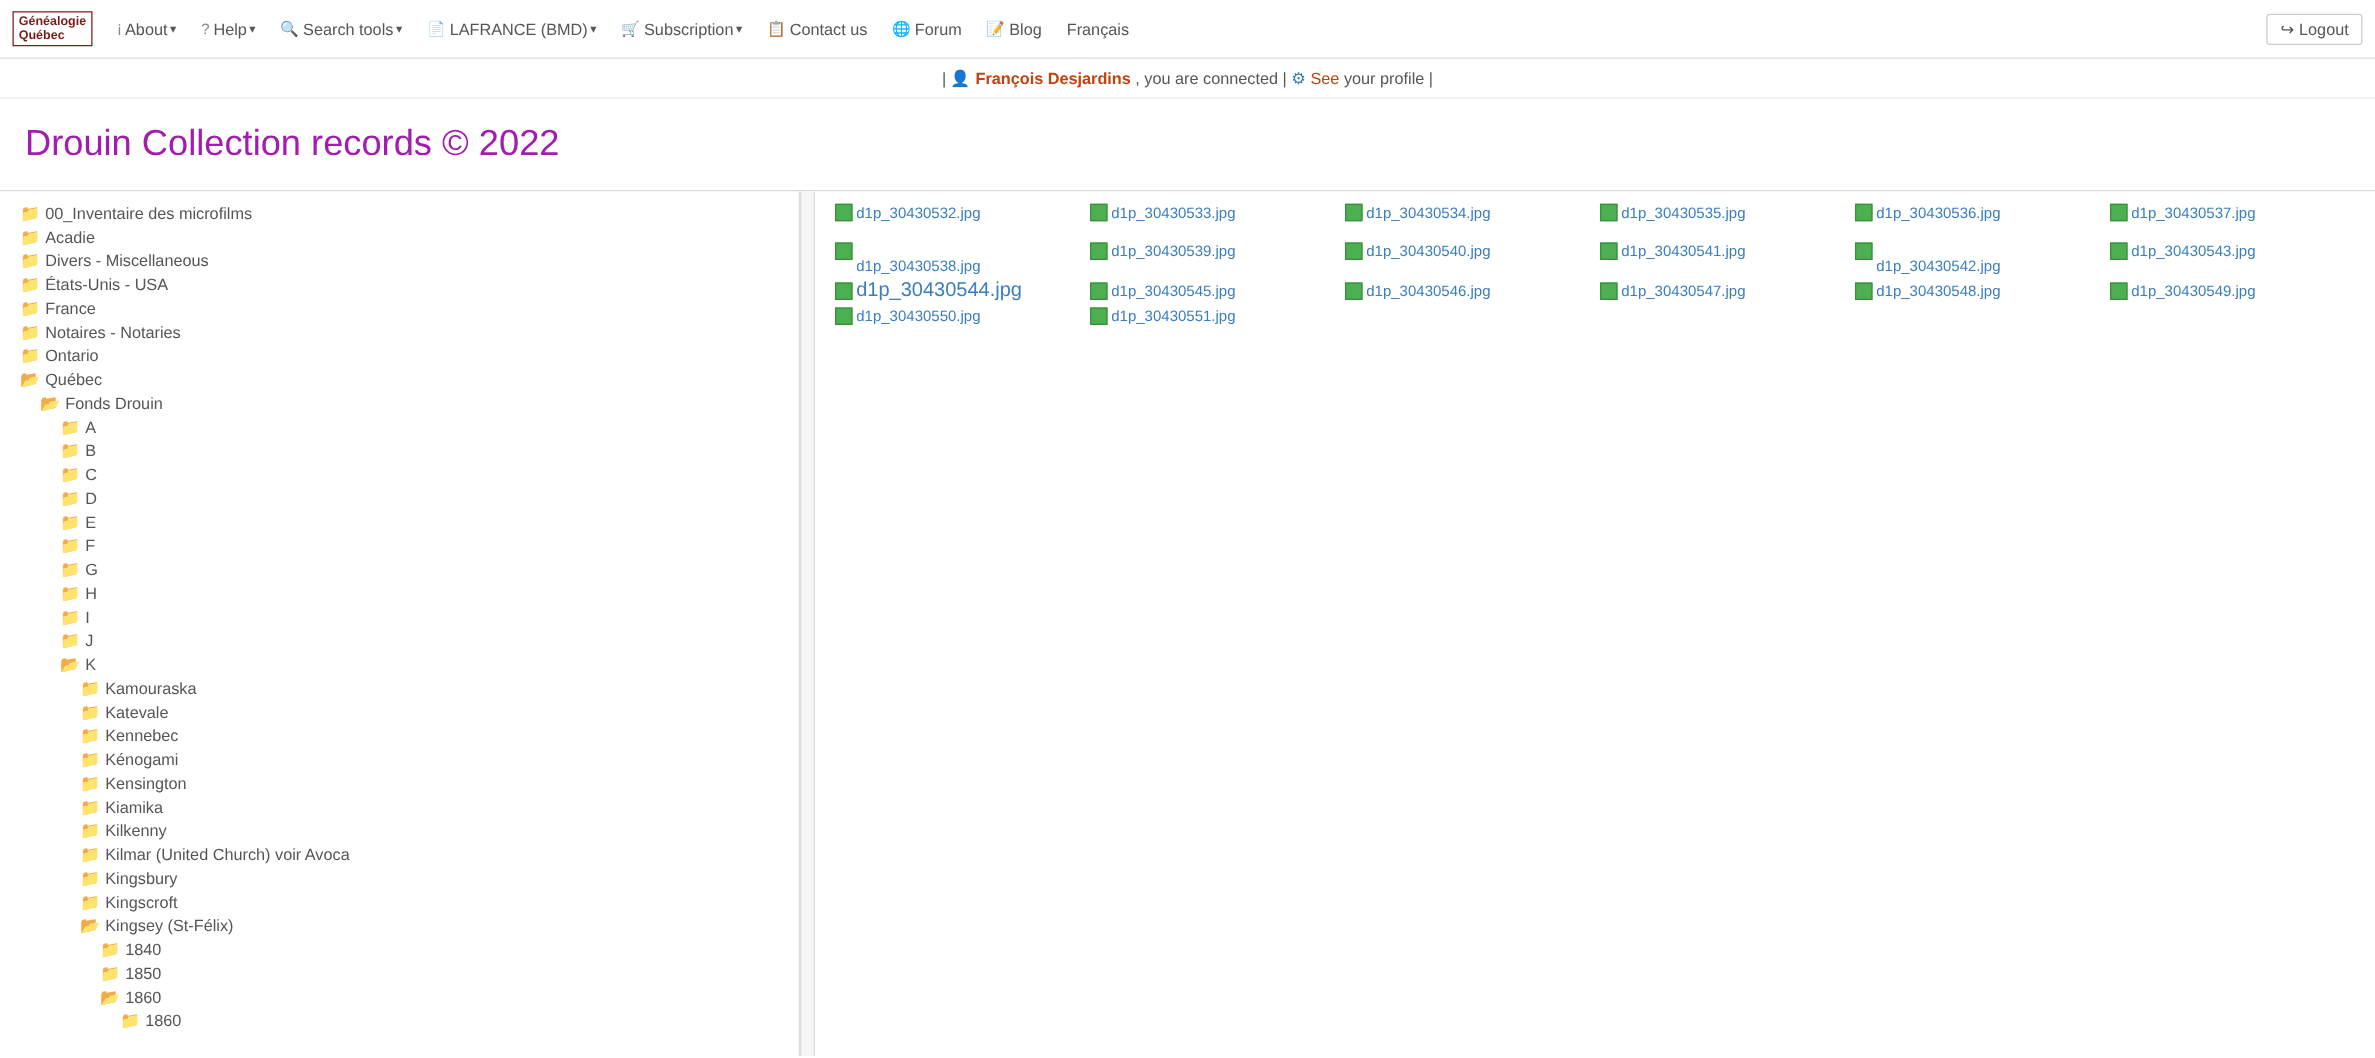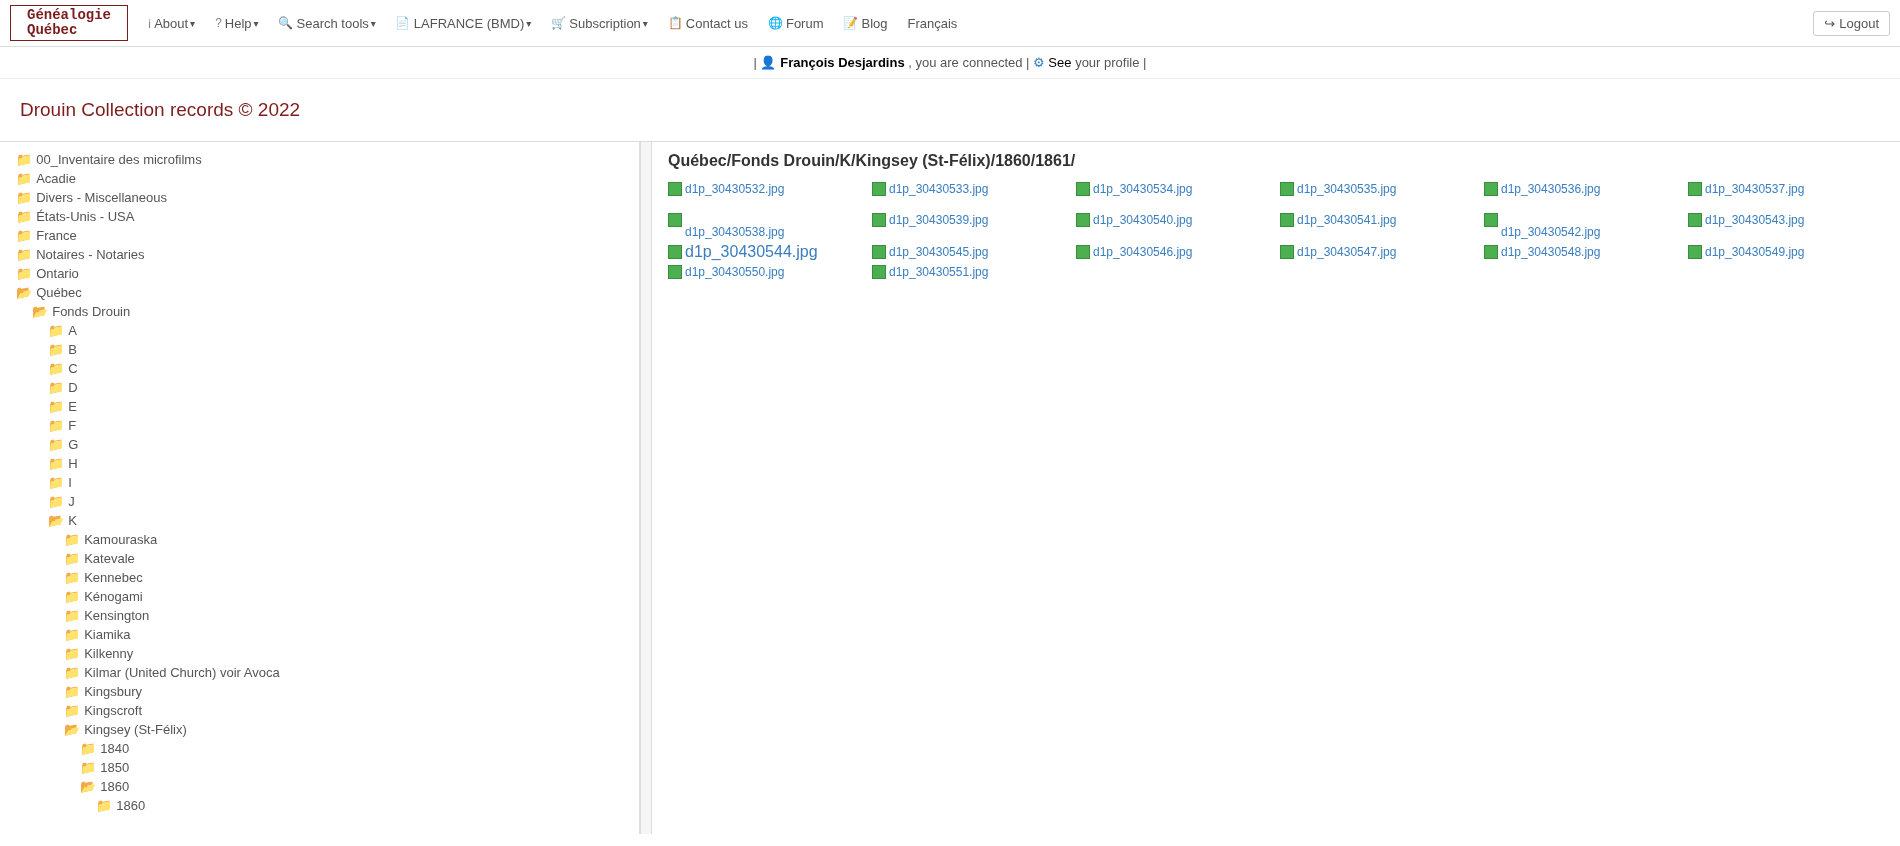--- a/index.html
+++ b/index.html
@@ -15,27 +15,27 @@
       height: 47px;
       gap: 4px;
     }
     .navbar-brand {
       display: flex;
       align-items: center;
       margin-right: 8px;
       text-decoration: none;
     }
     .brand-logo {
-      font-family: Liberation Mono, monospace;
-      font-size: 14px;
+      font-family: Liberation Sans, sans-serif;
+      font-size: 10px;
       font-weight: bold;
       color: #7b1c1c;
       line-height: 1.1;
       border: 1px solid #7b1c1c;
-      padding: 2px 16px;
+      padding: 2px 4px;
     }
     .brand-logo span { display: block; }
     .nav-item {
       display: flex;
       align-items: center;
       padding: 0 8px;
       height: 47px;
       cursor: pointer;
       color: #555;
       text-decoration: none;
@@ -59,32 +59,32 @@
     }
 
     
     .subheader {
       text-align: center;
       padding: 8px;
       border-bottom: 1px solid #eee;
       font-size: 13px;
       color: #555;
     }
-    .subheader a { color: #000000; text-decoration: none; }
+    .subheader a { color: #c2410c; text-decoration: none; }
     .subheader .gear-icon { color: #3a7ebf; }
 
     
     .page-title-bar {
       padding: 20px 20px 20px 20px;
       border-bottom: 1px solid #ddd;
     }
     .page-title-bar h1 {
-      font-size: 19px;
+      font-size: 29px;
       font-weight: normal;
-      color: #7f1d1d;
+      color: #a21caf;
     }
 
     
     .main-layout {
       display: flex;
       height: calc(846px - 47px - 37px - 70px);
       overflow: hidden;
     }
 
     
@@ -387,21 +387,20 @@
       </div>
       <div class="tree-item indent6">
         <span class="folder-icon">📁</span>
         <a href="#">1860</a>
       </div>
     </div>
 
   <div class="scroll-divider"></div>
 
   <div class="content-panel">
-    <div class="content-path">Québec/Fonds Drouin/K/Kingsey (St-Félix)/1860/1861/</div>
     <div class="file-grid" id="file-grid">
     <div class="file-item">
           <span class="file-thumb"></span>
           <a href="#" style="color: rgb(58, 126, 191); font-size: 12px; text-decoration: none;">d1p_30430532.jpg</a>
         </div>
         <div class="file-item">
           <span class="file-thumb"></span>
           <a href="#" style="color: rgb(58, 126, 191); font-size: 12px; text-decoration: none;">d1p_30430533.jpg</a>
         </div>
         <div class="file-item">

